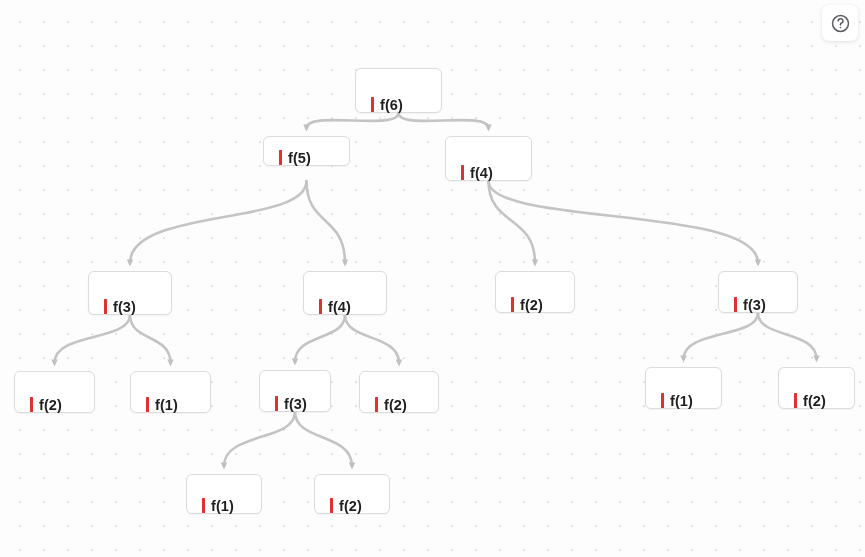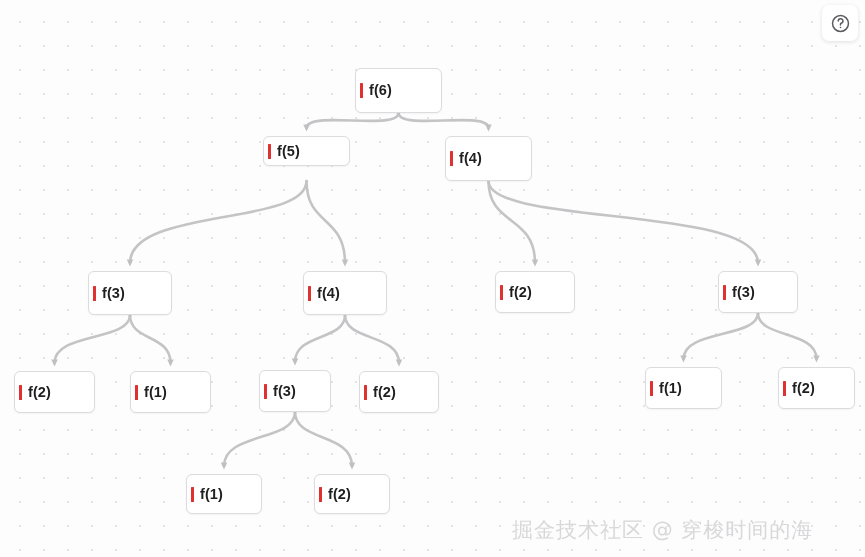--- a/index.html
+++ b/index.html
@@ -32,22 +32,22 @@
     pointer-events: none;
   }
   .node {
     position: absolute;
     box-sizing: border-box;
     background: #ffffff;
     border: 1px solid #dcdcdf;
     border-radius: 6px;
     box-shadow: 0 1px 2px rgba(0,0,0,0.045);
     display: flex;
-    align-items: center;
-    padding-left: 4px;
+    align-items: flex-end;
+    padding-left: 15px;
   }
   .node-bar {
     width: 3px;
     height: 15px;
     background: #e03131;
     border-radius: 0.5px;
     flex: none;
     margin-right: 6px;
   }
   .node-label {
@@ -172,15 +172,14 @@
     </div>
 
   <div id="help-button" style="left: 822px; top: 5px;">
     <svg width="21" height="21" viewBox="0 0 24 24" fill="none" stroke="#5b5b60" stroke-width="1.7">
       <circle cx="12" cy="12" r="9.1"></circle>
       <path d="M9.4 9.1a2.7 2.7 0 1 1 3.3 2.7c-0.55 0.16-0.72 0.62-0.72 1.15v0.7" stroke-linecap="round"></path>
       <circle cx="12" cy="16.6" r="0.95" fill="#5b5b60" stroke="none"></circle>
     </svg>
   </div>
 
-  <div id="watermark" style="left: 512px; top: 516px;">掘金技术社区 @ 穿梭时间的海</div>
 
 </div>
 
 </body></html>

